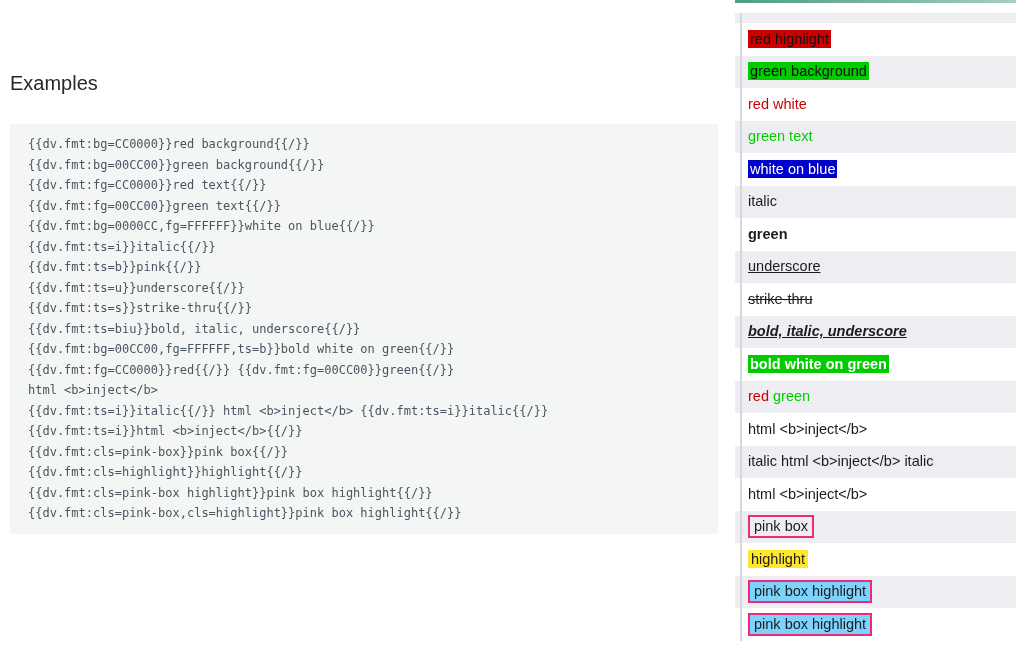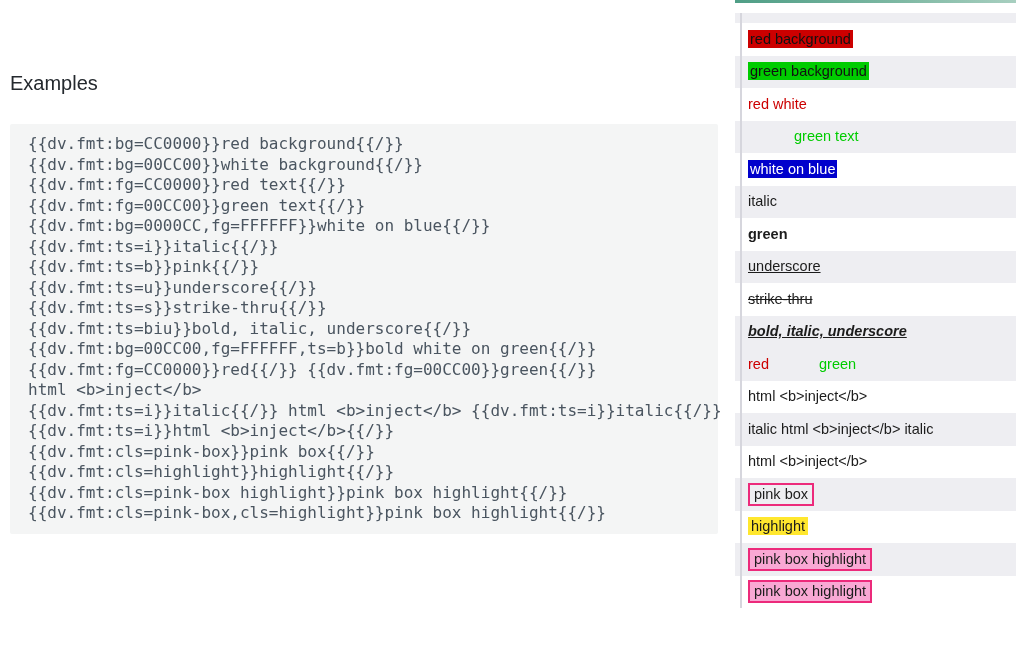--- a/index.html
+++ b/index.html
@@ -42,21 +42,21 @@
     left: 10px;
     top: 124px;
     width: 708px;
     padding: 10px 0 10px 0;
     background: #f4f5f5;
     border-radius: 2px;
     box-sizing: border-box;
   }
   .code-line {
     font-family: "DejaVu Sans Mono", "Liberation Mono", monospace;
-    font-size: 16px;
+    font-size: 12px;
     line-height: 20.5px;
     color: #4a5560;
     white-space: pre;
     padding-left: 18px;
     letter-spacing: 0px;
     min-height: 20.5px;
   }
 
   
   .right-pane {
@@ -105,54 +105,54 @@
   }
   .prow .content {
     padding-left: 8px;
     white-space: nowrap;
   }
 
   
   .f-bg-red   { background: #cc0000; color: #111; padding: 1px 2px; }
   .f-bg-green { background: #00cc00; color: #111; padding: 1px 2px; }
   .f-fg-red   { color: #cc0000; }
-  .f-fg-green { color: #00cc00; margin-left: 46px; }
+  .f-fg-green { color: #00cc00; }
   .f-white-on-blue { background: #0000cc; color: #ffffff; padding: 1px 2px; }
   .f-i { }
   .f-b { font-weight: bold; }
   .f-u { text-decoration: underline; }
   .f-s { text-decoration: line-through; }
   .f-biu { font-weight: bold; font-style: italic; text-decoration: underline; }
   .f-bold-white-green {
     background: #00cc00; color: #ffffff; font-weight: bold; padding: 1px 2px;
   }
   .pink-box {
     border: 2px solid #ec2a7b;
     padding: 1px 4px;
     display: inline-block;
     line-height: 17px;
   }
   .highlight { background: #ffe72e; padding: 1px 3px; }
   .pink-box.highlight {
-    background: #f9a8d4;
+    background: #7dd3fc;
     border: 2px solid #ec2a7b;
     padding: 1px 4px;
   }
 </style>
 </head>
 <body>
 
 <div id="root">
 
   <div class="left-pane">
     <div class="section-heading">Examples</div>
 
     <div class="code-block" id="code-block">
         <div class="code-line">{{dv.fmt:bg=CC0000}}red background{{/}}</div>
-        <div class="code-line">{{dv.fmt:bg=00CC00}}white background{{/}}</div>
+        <div class="code-line">{{dv.fmt:bg=00CC00}}green background{{/}}</div>
         <div class="code-line">{{dv.fmt:fg=CC0000}}red text{{/}}</div>
         <div class="code-line">{{dv.fmt:fg=00CC00}}green text{{/}}</div>
         <div class="code-line">{{dv.fmt:bg=0000CC,fg=FFFFFF}}white on blue{{/}}</div>
         <div class="code-line">{{dv.fmt:ts=i}}italic{{/}}</div>
         <div class="code-line">{{dv.fmt:ts=b}}pink{{/}}</div>
         <div class="code-line">{{dv.fmt:ts=u}}underscore{{/}}</div>
         <div class="code-line">{{dv.fmt:ts=s}}strike-thru{{/}}</div>
         <div class="code-line">{{dv.fmt:ts=biu}}bold, italic, underscore{{/}}</div>
         <div class="code-line">{{dv.fmt:bg=00CC00,fg=FFFFFF,ts=b}}bold white on green{{/}}</div>
         <div class="code-line">{{dv.fmt:fg=CC0000}}red{{/}} {{dv.fmt:fg=00CC00}}green{{/}}</div>
@@ -167,21 +167,21 @@
   </div>
 
   <div class="right-pane">
     <div class="top-rule"></div>
     <div class="preview-list" id="preview-list">
         <div class="prow alt clipped">
           <span class="gutter"></span>
         </div>
         <div class="prow">
           <span class="gutter"></span>
-          <span class="content"><span class="f-bg-red">red background</span></span>
+          <span class="content"><span class="f-bg-red">red highlight</span></span>
         </div>
         <div class="prow alt">
           <span class="gutter"></span>
           <span class="content"><span class="f-bg-green">green background</span></span>
         </div>
         <div class="prow">
           <span class="gutter"></span>
           <span class="content"><span class="f-fg-red">red white</span></span>
         </div>
         <div class="prow alt">
@@ -204,20 +204,24 @@
           <span class="gutter"></span>
           <span class="content"><span class="f-u">underscore</span></span>
         </div>
         <div class="prow">
           <span class="gutter"></span>
           <span class="content"><span class="f-s">strike-thru</span></span>
         </div>
         <div class="prow alt">
           <span class="gutter"></span>
           <span class="content"><span class="f-biu">bold, italic, underscore</span></span>
+        </div>
+        <div class="prow">
+          <span class="gutter"></span>
+          <span class="content"><span class="f-bold-white-green">bold white on green</span></span>
         </div>
         <div class="prow alt">
           <span class="gutter"></span>
           <span class="content"><span class="f-fg-red">red</span><span> </span><span class="f-fg-green">green</span></span>
         </div>
         <div class="prow">
           <span class="gutter"></span>
           <span class="content"><span>html &lt;b&gt;inject&lt;/b&gt;</span></span>
         </div>
         <div class="prow alt">

